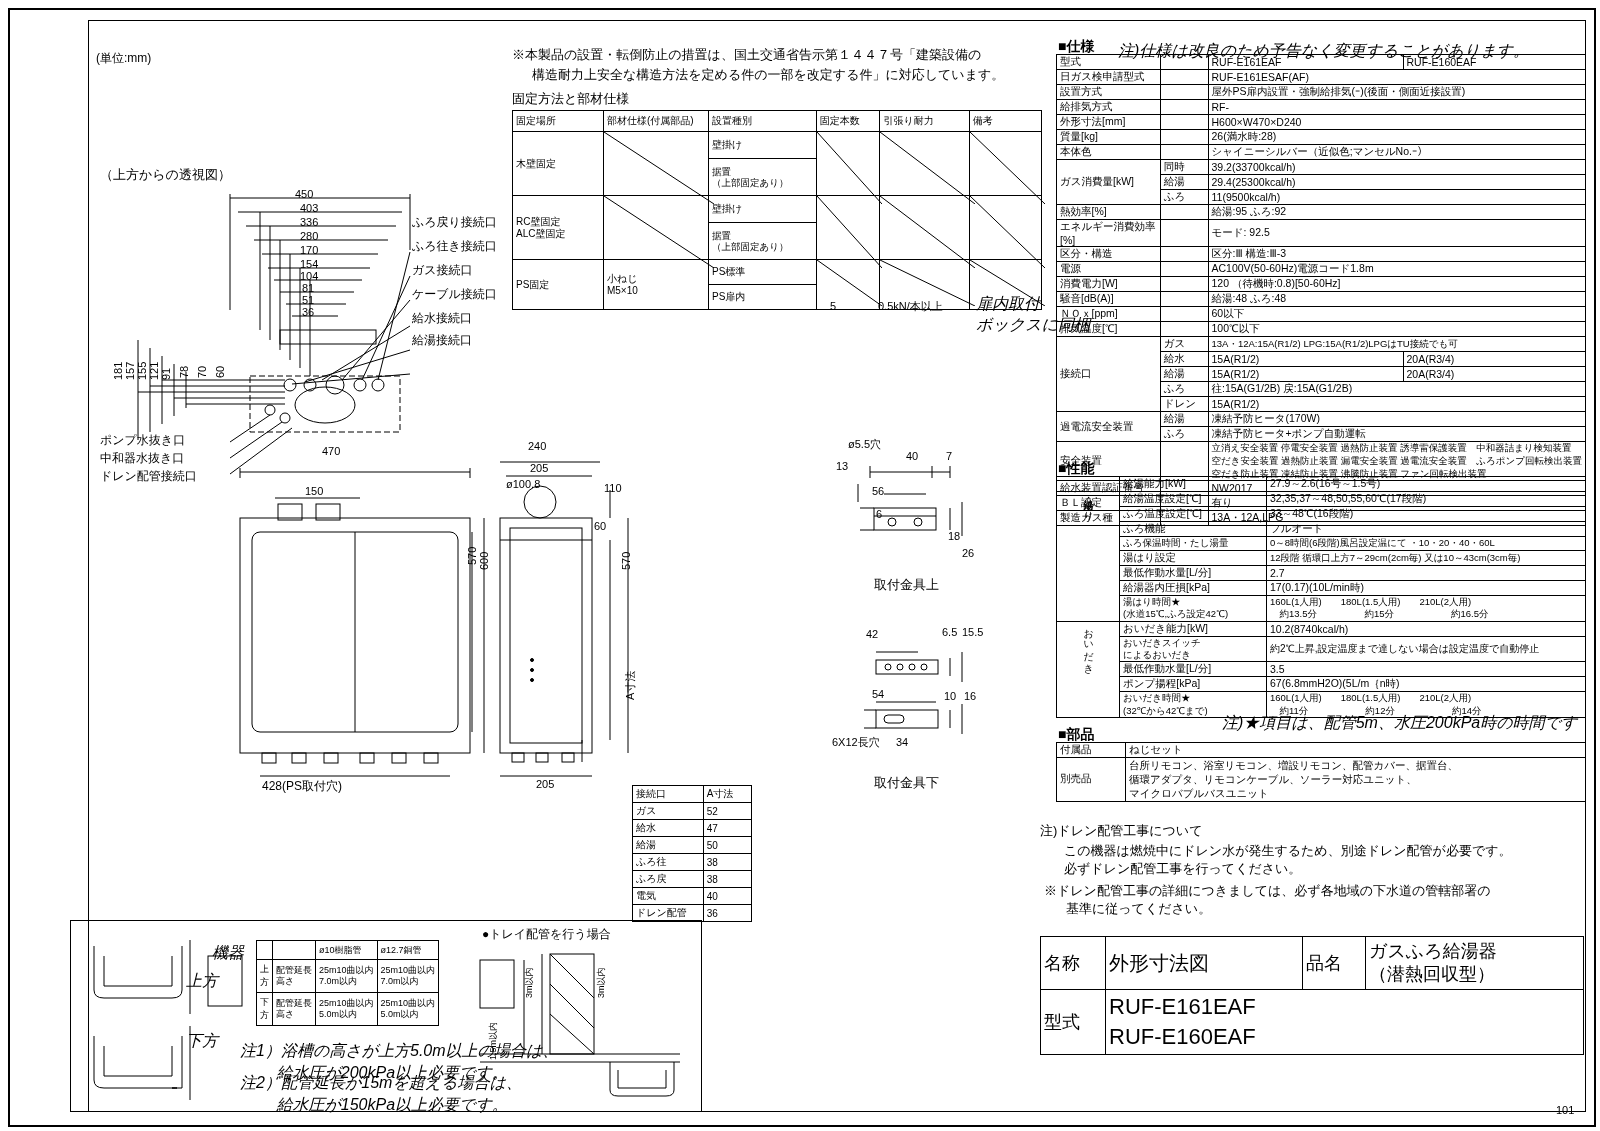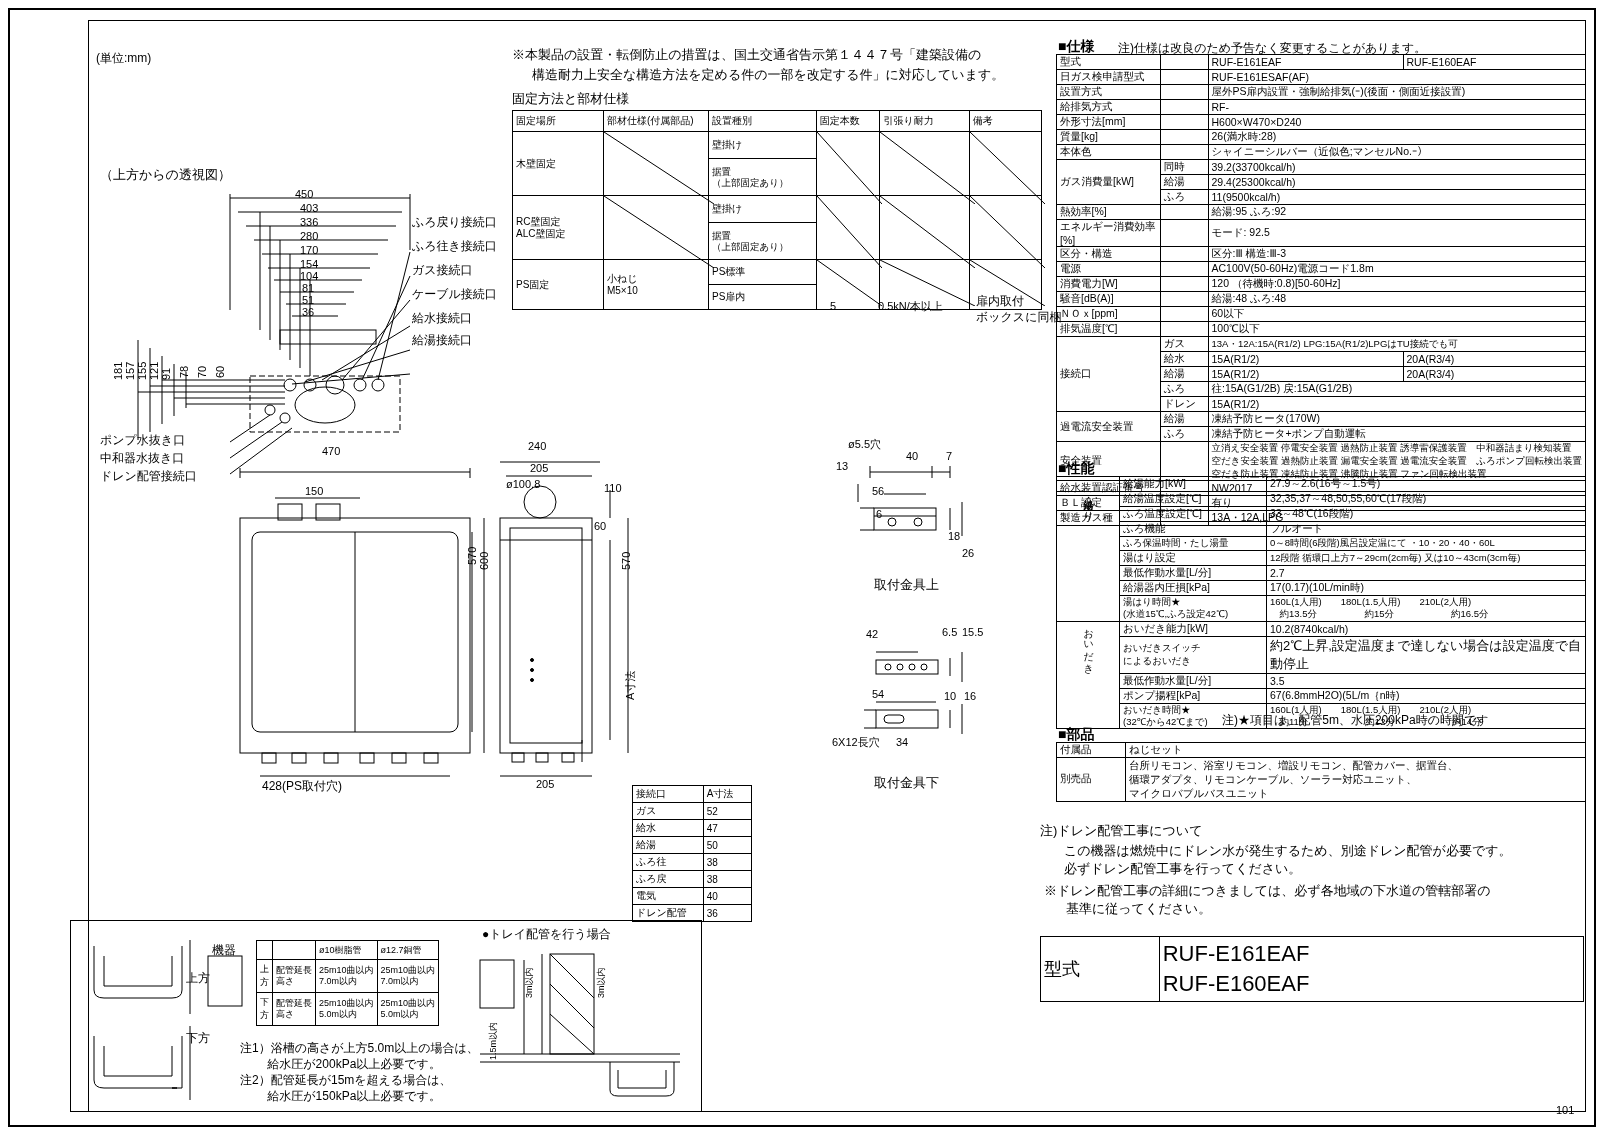--- a/index.html
+++ b/index.html
@@ -2,21 +2,21 @@
 <html><head>
 <meta charset="utf-8">
 <style>
   html,body{margin:0;padding:0;background:#fff;}
   body{width:1600px;height:1131px;font-family:"Liberation Sans",sans-serif;color:#000;position:relative;overflow:hidden;}
   .sheet{position:absolute;left:0;top:0;width:1600px;height:1131px;}
   .border-outer{position:absolute;left:8px;top:8px;width:1584px;height:1115px;border:2px solid #000;}
   .border-inner{position:absolute;left:88px;top:20px;width:1496px;height:1090px;border:1px solid #000;}
   .t{position:absolute;white-space:pre;line-height:1.15;}
   .f9{font-size:9px;}
-  .f10{font-size:12px;}
+  .f10{font-size:16px;font-style:italic;}
   .f11{font-size:11px;}
   .f12{font-size:12px;}
   .f13{font-size:13px;}
   .f14{font-size:14px;}
   table{border-collapse:collapse;}
   .gtab{position:absolute;border-collapse:collapse;}
   .gtab td,.gtab th{border:1px solid #000;font-size:10px;padding:1px 3px;vertical-align:middle;font-weight:normal;text-align:left;}
   .ctr{text-align:center;}
   .spec td{font-size:10.5px;padding:0px 3px;height:13px;}
   .diag{position:absolute;}
@@ -585,21 +585,21 @@
 　約13.5分　　　　　約15分　　　　　　約16.5分</td>
         </tr>
     <tr>
           <td rowspan="5" class="ctr" style="writing-mode:vertical-rl;font-size:10px;">おいだき</td>
           <td>おいだき能力[kW]</td>
           <td>10.2(8740kcal/h)</td>
         </tr>
     <tr>
           <td style="white-space:pre;font-size:9.5px;line-height:1.3;">おいだきスイッチ
 によるおいだき</td>
-          <td style="font-size:13px;margin-top:13px;">約2℃上昇,設定温度まで達しない場合は設定温度で自動停止</td>
+          <td style="font-size:10px;margin-top:13px;">約2℃上昇,設定温度まで達しない場合は設定温度で自動停止</td>
         </tr>
     <tr>
           <td>最低作動水量[L/分]</td>
           <td>3.5</td>
         </tr>
     <tr>
           <td>ポンプ揚程[kPa]</td>
           <td>67(6.8mmH2O)(5L/m｛n時)</td>
         </tr>
     <tr>
@@ -704,20 +704,27 @@
         <path d="M148 126 L148 144 L196 144 L196 126"></path>
       </g>
     </svg>
   </div>
   <div class="t f9" style="left:524px;top:998px;transform:rotate(-90deg);transform-origin:left top;">3m以内</div>
   <div class="t f9" style="left:596px;top:998px;transform:rotate(-90deg);transform-origin:left top;">3m以内</div>
   <div class="t f9" style="left:488px;top:1060px;transform:rotate(-90deg);transform-origin:left top;">1.5m以内</div>
 
   <table class="gtab" style="left:1040px;top:936px;width:544px;">
     <tbody>
+        <tr>
+      <td class="ctr" style="width:58px;height:50px;font-size:18px;">名称</td>
+      <td class="ctr" style="width:190px;font-size:20px;">外形寸法図</td>
+      <td class="ctr" style="width:56px;font-size:18px;">品名</td>
+      <td class="ctr" style="font-size:18px;white-space:pre;line-height:1.3;">ガスふろ給湯器
+（潜熱回収型）</td>
+    </tr>
     <tr>
       <td class="ctr" style="height:62px;font-size:18px;">型式</td>
       <td class="ctr" colspan="3" style="font-size:22px;white-space:pre;line-height:1.35;">RUF-E161EAF
 RUF-E160EAF</td>
     </tr>
   </tbody>
     </table>
 
   <div class="t f11" style="left:1556px;top:1104px;">101</div>
 </div>

